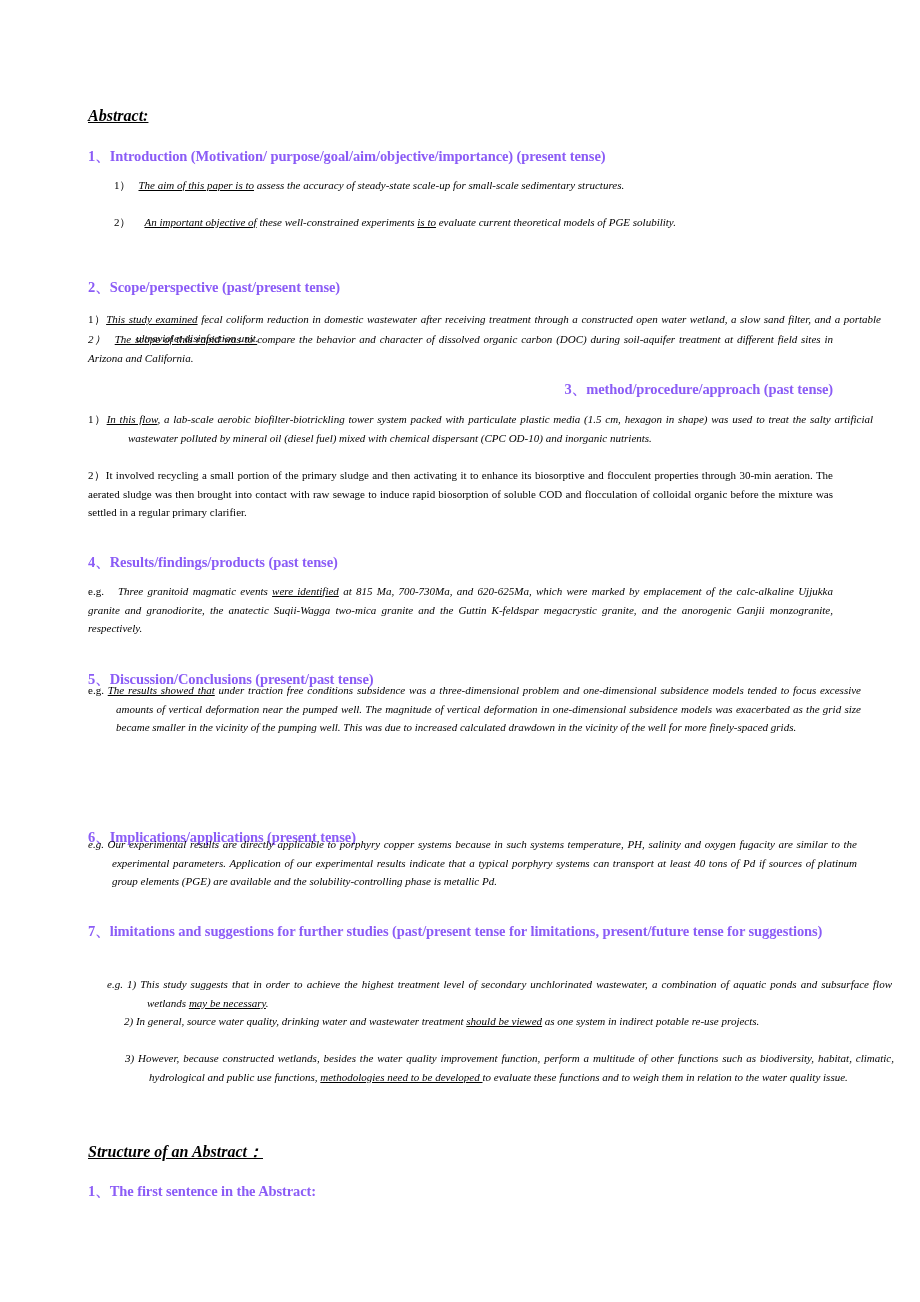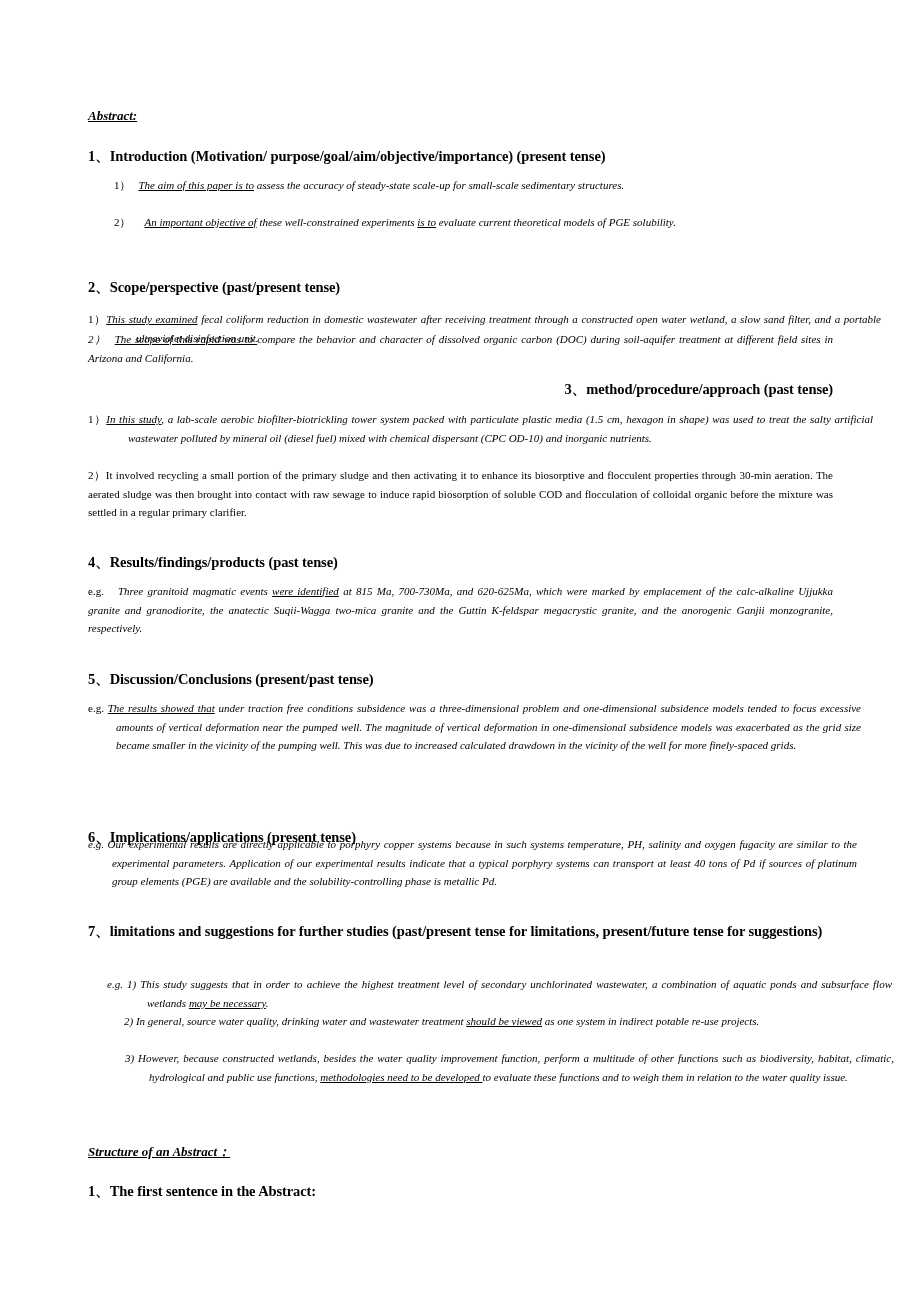--- a/index.html
+++ b/index.html
@@ -5,26 +5,26 @@
   html, body { margin: 0; padding: 0; background: #ffffff; }
   body {
     width: 920px; height: 1302px; position: relative; overflow: hidden;
     font-family: "Liberation Serif", "DejaVu Serif", serif;
     color: #000;
   }
   .page { position: absolute; left: 88px; top: 0; width: 745px; }
   .abs { position: absolute; left: 0; width: 745px; }
 
   .title {
-    font-size: 13px; font-weight: bold; font-style: italic;
+    font-size: 16px; font-weight: bold; font-style: italic;
     text-decoration: underline;
     line-height: 20px;
   }
   .h {
-    color: #000000; font-weight: bold; font-size: 14.5px;
+    color: #8b5cf6; font-weight: bold; font-size: 14.5px;
     line-height: 18px; letter-spacing: -0.1px;
   }
   .h .num { letter-spacing: 0; }
   .h2line { line-height: 24px; }
 
   .p {
     font-size: 11px; line-height: 18.6px; text-align: justify;
     text-align-last: left;
   }
   .i { font-style: italic; }
@@ -67,37 +67,37 @@
     <span class="n">1）</span><span class="u">This study examined</span><span> fecal coliform reduction in domestic wastewater after receiving treatment through a constructed open water wetland, a slow sand filter, and a portable ultraviolet disinfection unit.</span>
   </div>
   <div class="abs p i" style="top:330px;">
     <span>2）</span><span class="gap"></span><span class="u">The scope of this rapid was to </span><span>compare the behavior and character of dissolved organic carbon (DOC) during soil-aquifer treatment at different field sites in Arizona and California.</span>
   </div>
 
   <div class="abs h" style="top:380px;text-align:right;">
     <span class="num">3、</span><span>method/procedure/approach (past tense)</span>
   </div>
   <div class="abs p i hang3" style="top:410px;">
-    <span class="n">1）</span><span class="u">In this study</span><span>, a lab-scale aerobic biofilter-biotrickling tower system packed with particulate plastic media (1.5 cm, hexagon in shape) was used to treat the salty artificial wastewater polluted by mineral oil (diesel fuel) mixed with chemical dispersant (CPC OD-10) and inorganic nutrients.</span>
+    <span class="n">1）</span><span class="u">In this flow</span><span>, a lab-scale aerobic biofilter-biotrickling tower system packed with particulate plastic media (1.5 cm, hexagon in shape) was used to treat the salty artificial wastewater polluted by mineral oil (diesel fuel) mixed with chemical dispersant (CPC OD-10) and inorganic nutrients.</span>
   </div>
   <div class="abs p" style="top:466px;">
     <span>2）</span><span>It involved recycling a small portion of the primary sludge and then activating it to enhance its biosorptive and flocculent properties through 30-min aeration. The aerated sludge was then brought into contact with raw sewage to induce rapid biosorption of soluble COD and flocculation of colloidal organic before the mixture was settled in a regular primary clarifier.</span>
   </div>
 
   <div class="abs h" style="top:553px;">
     <span class="num">4、</span><span>Results/findings/products (past tense)</span>
   </div>
   <div class="abs p i" style="top:582px;">
     <span class="n">e.g.</span><span class="gap2"></span><span>Three granitoid magmatic events </span><span class="u">were identified</span><span> at 815 Ma, 700-730Ma, and 620-625Ma, which were marked by emplacement of the calc-alkaline Ujjukka granite and granodiorite, the anatectic Suqii-Wagga two-mica granite and the Guttin K-feldspar megacrystic granite, and the anorogenic Ganjii monzogranite, respectively.</span>
   </div>
 
   <div class="abs h" style="top:670px;">
     <span class="num">5、</span><span>Discussion/Conclusions (present/past tense)</span>
   </div>
-  <div class="abs p i hang4" style="top:699px;">
+  <div class="abs p i hang4" style="top:681px;">
     <span class="n">e.g.</span> <span class="u">The results showed that</span><span> under traction free conditions subsidence was a three-dimensional problem and one-dimensional subsidence models tended to focus excessive amounts of vertical deformation near the pumped well. The magnitude of vertical deformation in one-dimensional subsidence models was exacerbated as the grid size became smaller in the vicinity of the pumping well. This was due to increased calculated drawdown in the vicinity of the well for more finely-spaced grids.</span>
   </div>
 
   <div class="abs h" style="top:806px;margin-top:22px;">
     <span class="num">6、</span><span>Implications/applications (present tense)</span>
   </div>
   <div class="abs p i hang5" style="top:835px;">
     <span>e.g.</span> <span>Our experimental results are directly applicable to porphyry copper systems because in such systems temperature, PH, salinity and oxygen fugacity are similar to the experimental parameters. Application of our experimental results indicate that a typical porphyry systems can transport at least 40 tons of Pd if sources of platinum group elements (PGE) are available and the solubility-controlling phase is metallic Pd.</span>
   </div>
 

